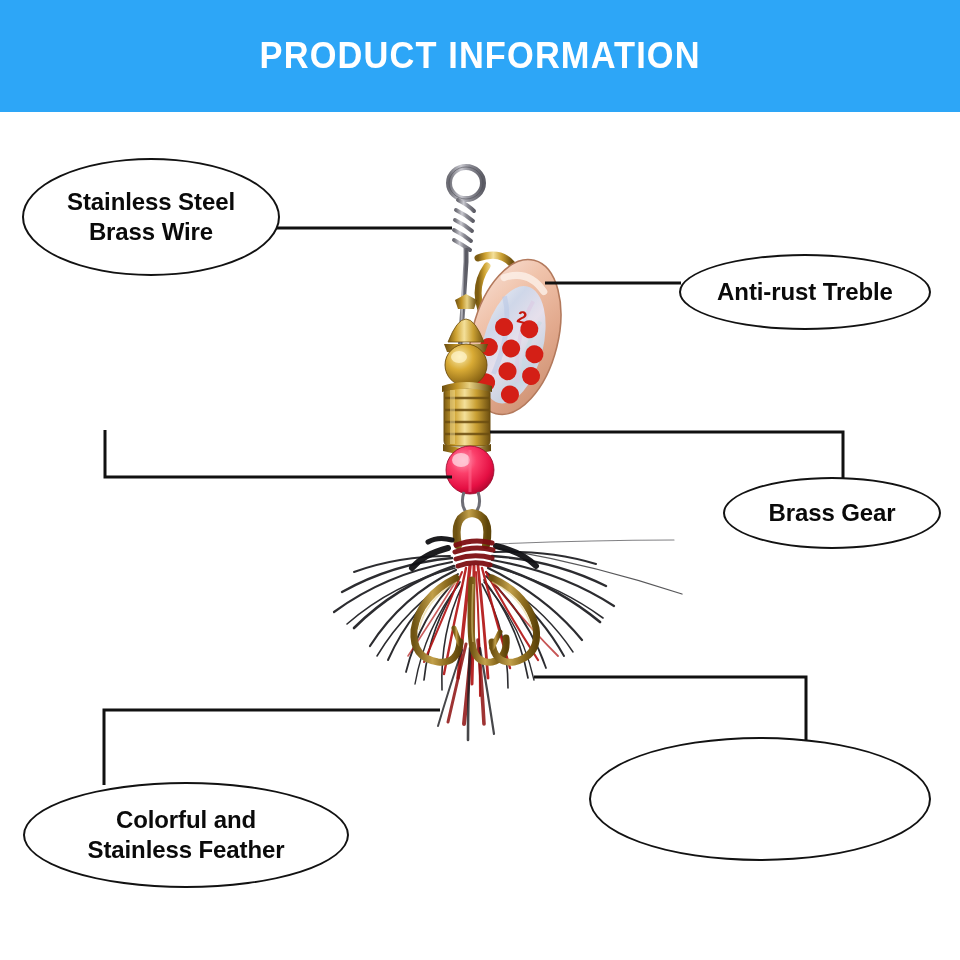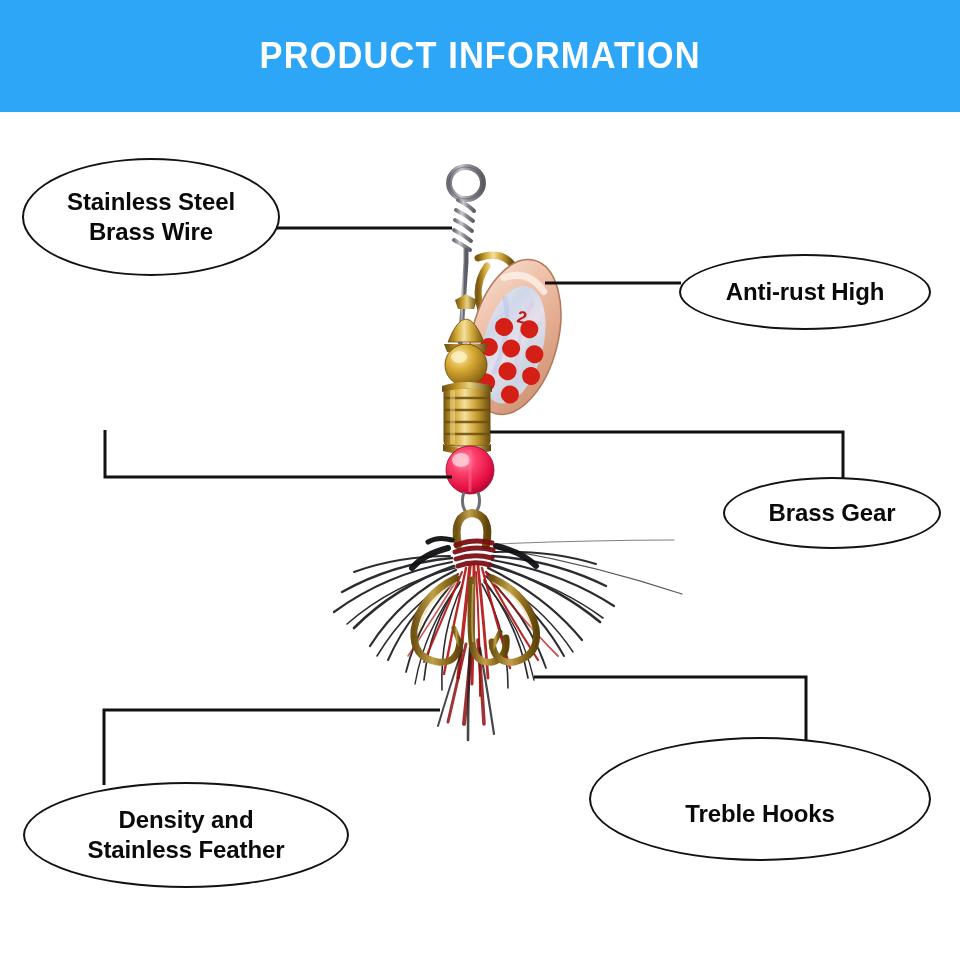--- a/index.html
+++ b/index.html
@@ -329,34 +329,33 @@
 
   <div class="callout" id="callout-shaft">
     <div class="label">
       <span>Stainless Steel</span><br>
       <span>Brass Wire</span>
     </div>
   </div>
 
 
   <div class="callout" id="callout-blade">
-    <div class="label">Anti-rust High</div>
+    <div class="label">Anti-rust Treble</div>
   </div>
 
   <div class="callout" id="callout-gear">
     <div class="label">Brass Gear</div>
   </div>
 
   <div class="callout" id="callout-feather">
     <div class="label">
-      <span>Density and</span><br>
+      <span>Colorful and</span><br>
       <span>Stainless Feather</span>
     </div>
   </div>
 
   <div class="callout" id="callout-hooks">
     <div class="label">
       <br>
-      <span>Treble Hooks</span>
     </div>
   </div>
 
 </div>
 
 </body></html>

